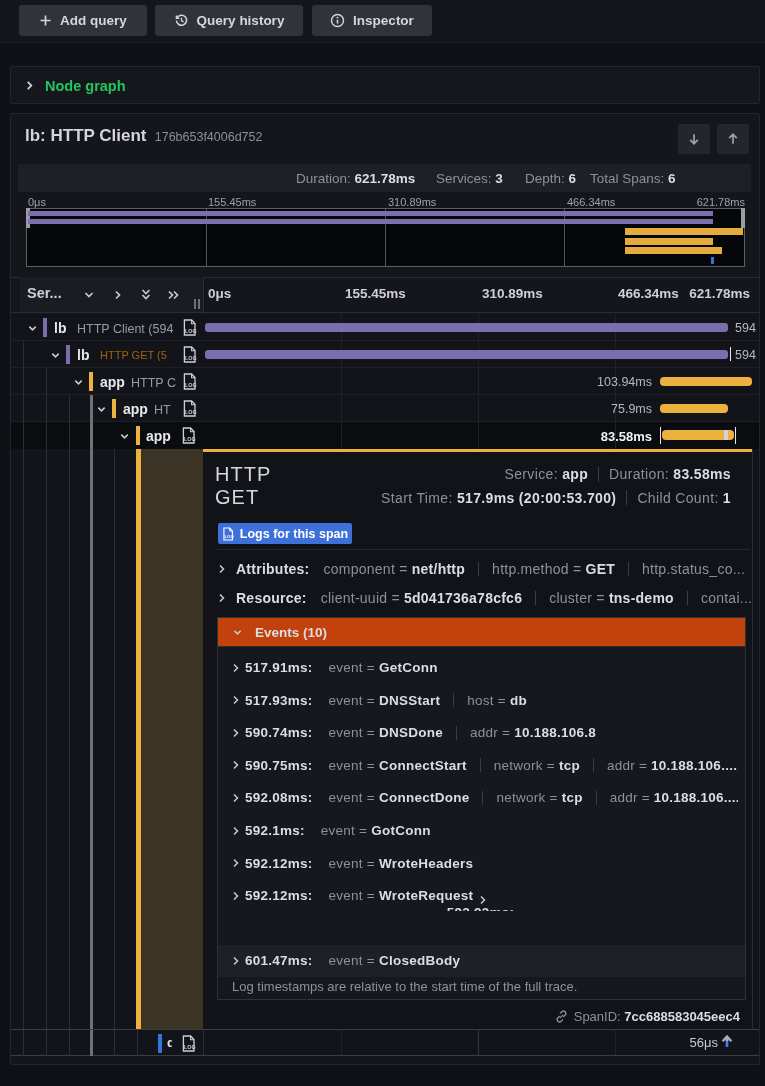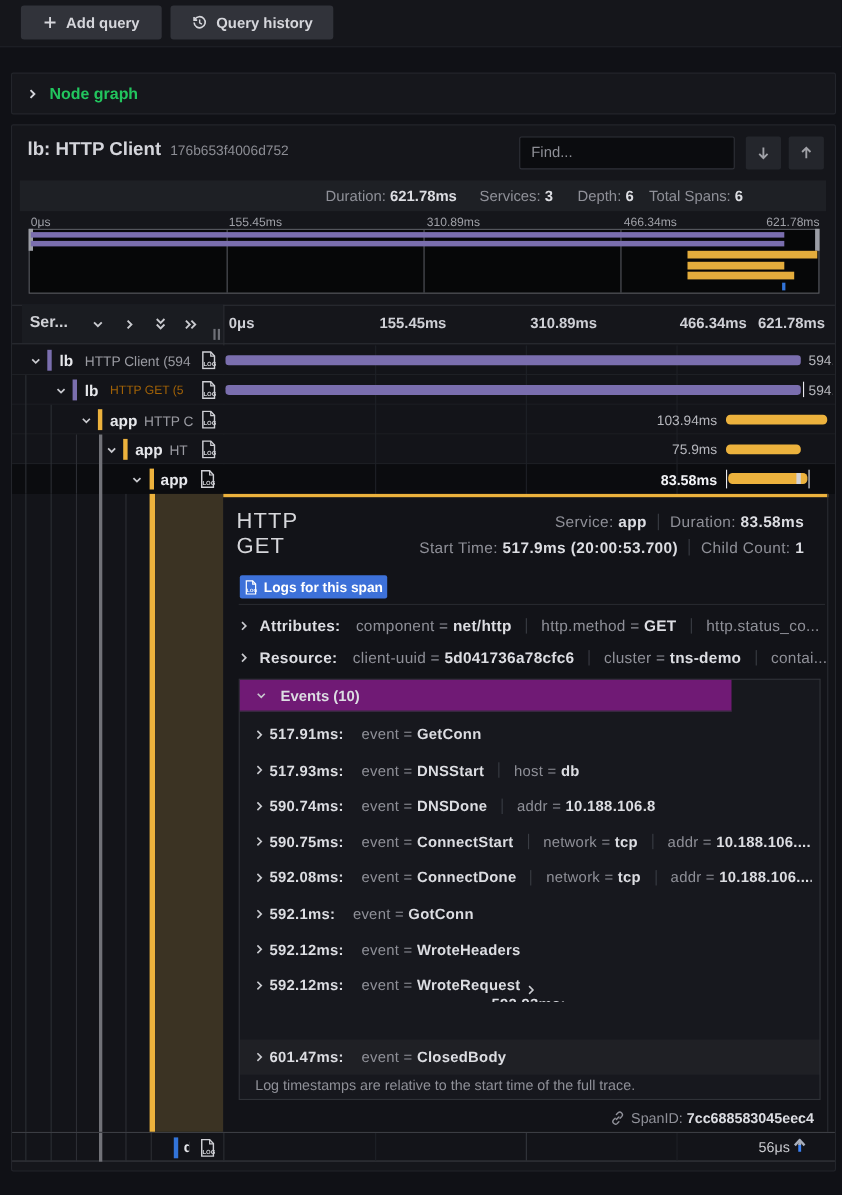--- a/index.html
+++ b/index.html
@@ -31,31 +31,38 @@
         <path d="M8 5v3.2l2.2 1.3" fill="none" stroke="#d5d6db" stroke-width="1.4"></path>
       </svg>
     <span>Query history</span>
   </div>
   <div class="abs btn" style="left:19px;top:5px;width:128px;height:31px;">
     <svg width="13" height="13" viewBox="0 0 13 13">
         <path d="M6.5 1.5v10M1.5 6.5h10" stroke="#d5d6db" stroke-width="1.7"></path>
       </svg>
     <span>Add query</span>
   </div>
+  <div class="abs btn" style="left:312px;top:5px;width:120px;height:31px;">
+    <svg width="15" height="15" viewBox="0 0 16 16">
+        <circle cx="8" cy="8" r="6.4" fill="none" stroke="#d5d6db" stroke-width="1.5"></circle>
+        <path d="M8 7.2v4" stroke="#d5d6db" stroke-width="1.7"></path>
+        <circle cx="8" cy="4.9" r="1" fill="#d5d6db"></circle>
+      </svg>
+    <span>Inspector</span>
+  </div>
 
   <div class="abs" style="left:10px;top:66px;width:750px;height:38px;background:#16171c;border:1px solid #23252b;border-radius:2px;"></div>
   <svg class="abs" style="left:24px;top:80px;" width="11" height="11" viewBox="0 0 10 10">
       <path d="M3.4 1.8 6.6 5 3.4 8.2" fill="none" stroke="#d3d4da" stroke-width="1.6"></path>
     </svg>
   <div class="abs" style="left:45px;top:78px;font-size:14.5px;font-weight:700;color:#22c55e;">Node graph</div>
 
   <div class="abs" style="left:10px;top:113px;width:750px;height:952px;background:#15161b;border:1px solid #23252b;border-radius:2px;"></div>
 
   <div class="abs" style="left:25px;top:126px;font-size:17px;font-weight:700;color:#d4d5db;">lb: HTTP Client <span style="font-size:12.5px;font-weight:400;color:#8d8e95;">&nbsp;176b653f4006d752</span></div>
-  <div class="abs" style="left:472px;top:124px;width:196px;height:30px;background:#0b0c0f;border:1px solid #2f3138;border-radius:2px;color:#8e8f96;font-size:13.5px;line-height:28px;padding-left:10px;">Find...</div>
   <div class="abs" style="left:678px;top:124px;width:32px;height:30px;background:#24262c;border-radius:2px;display:flex;align-items:center;justify-content:center;">
       <svg width="14" height="14" viewBox="0 0 14 14">
         <path d="M7 2.2v9.3M3.2 7.8 7 11.7l3.8-3.9" fill="none" stroke="#a0a1a7" stroke-width="1.7"></path>
       </svg>
     </div>
   <div class="abs" style="left:717px;top:124px;width:32px;height:30px;background:#24262c;border-radius:2px;display:flex;align-items:center;justify-content:center;">
       <svg width="14" height="14" viewBox="0 0 14 14">
         <path d="M7 11.8V2.5M3.2 6.2 7 2.3l3.8 3.9" fill="none" stroke="#a0a1a7" stroke-width="1.7"></path>
       </svg>
     </div>
@@ -281,21 +288,21 @@
       <span class="lbl" style="margin-left:14px;">client-uuid&nbsp;=&nbsp;</span>
         <span class="val">5d041736a78cfc6</span>
       <span style="display:inline-block;width:1px;height:14px;background:#3a3d44;margin:0 13px;flex:none;"></span>
       <span class="lbl">cluster&nbsp;=&nbsp;</span>
         <span class="val">tns-demo</span>
       <span style="display:inline-block;width:1px;height:14px;background:#3a3d44;margin:0 13px;flex:none;"></span>
       <span class="lbl">contai...</span>
     </div>
 
     <div class="abs" style="left:217px;top:617px;width:529px;height:383px;background:#17181e;border:1px solid #303238;"></div>
-    <div class="abs" style="left:218px;top:618px;width:447px;height:29px;background:#701a75;border-bottom:1px solid #2c2e34;display:flex;align-items:center;">
+    <div class="abs" style="left:218px;top:618px;width:527px;height:29px;background:#c2410c;border-bottom:1px solid #2c2e34;display:flex;align-items:center;">
       <svg width="11" height="11" viewBox="0 0 12 12" style="margin-left:14px;">
           <path d="M2.5 4 6 7.5 9.5 4" fill="none" stroke="#c9cacf" stroke-width="1.6"></path>
         </svg>
       <span style="margin-left:12px;font-size:13.5px;font-weight:700;color:#dcdde2;">Events (10)</span>
     </div>
     <div id="events">
       <div class="abs" style="left:218px;top:945px;width:527px;height:32px;background:rgba(255,255,255,0.035);"></div>
       <div class="evrow" style="top:659.5px;">
           <svg class="evc" width="10" height="10" viewBox="0 0 10 10">
             <path d="M3 1.5 6.5 5 3 8.5" fill="none" stroke="#c9cacf" stroke-width="1.5"></path>

